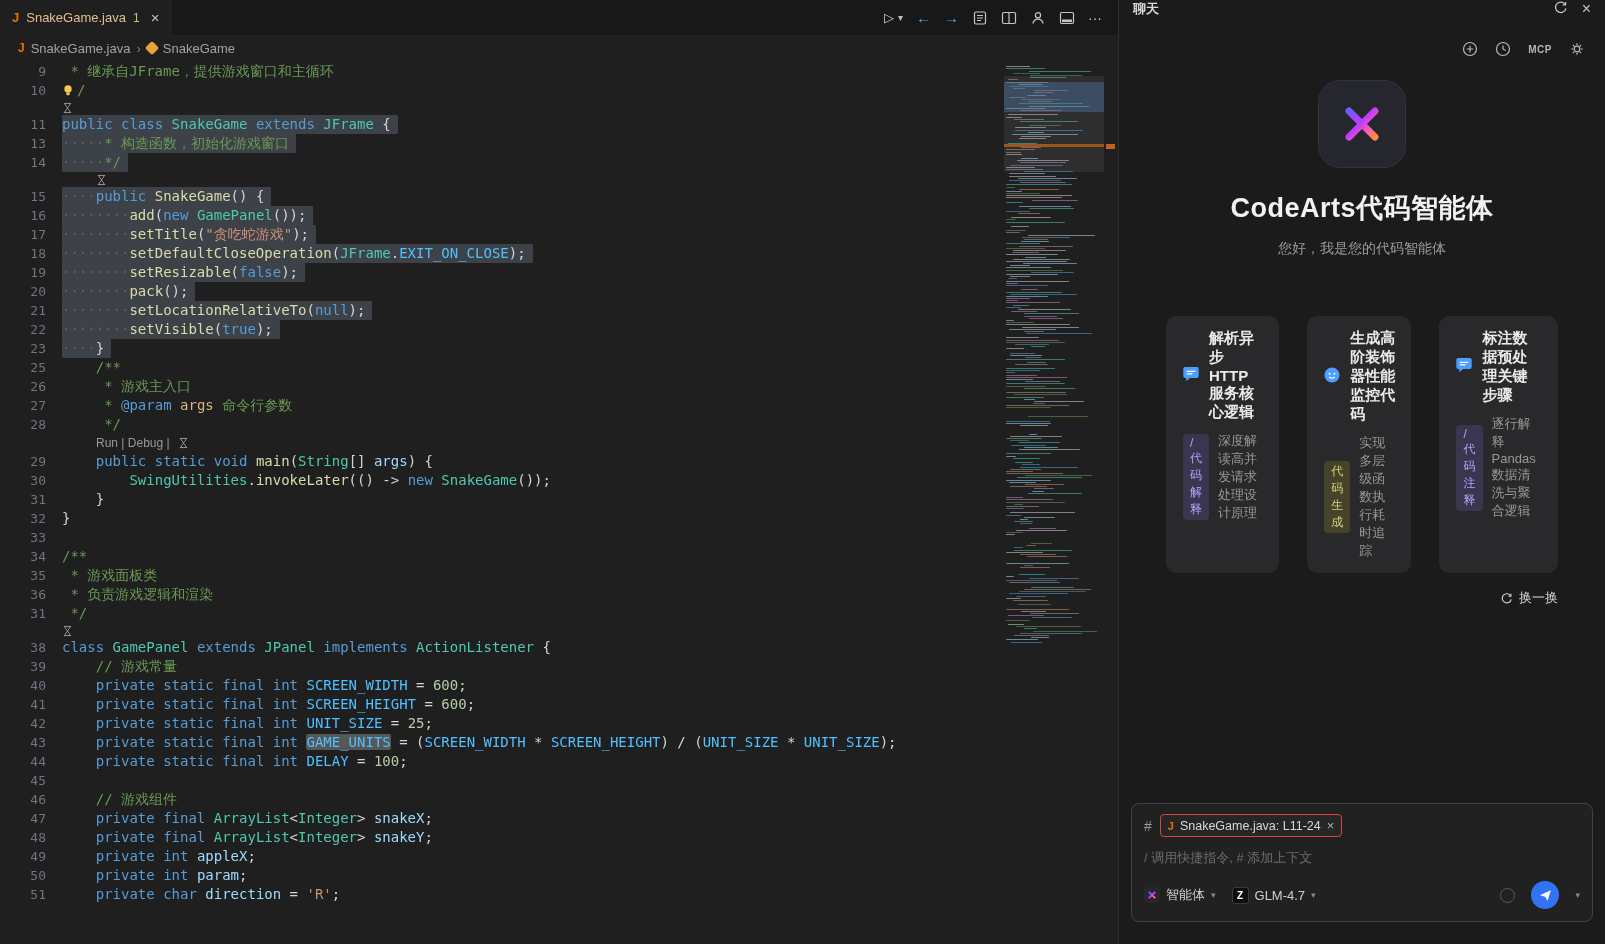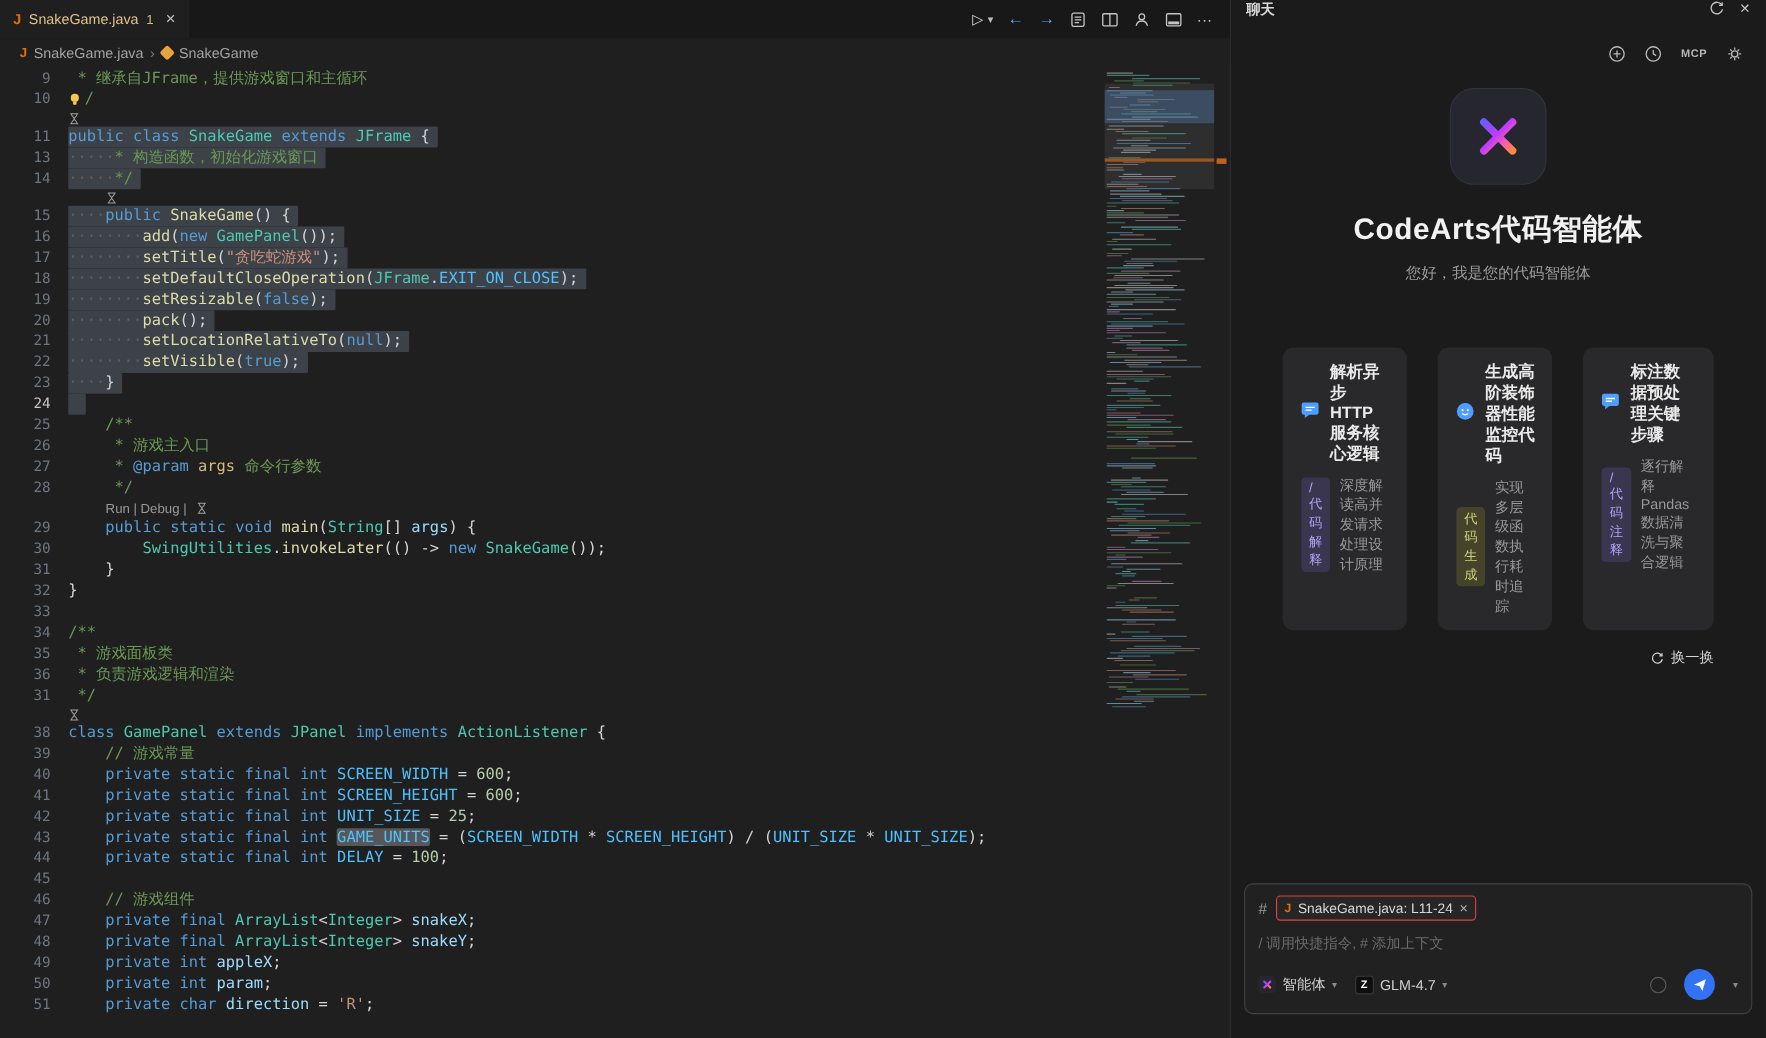--- a/index.html
+++ b/index.html
@@ -211,24 +211,20 @@
             </div>
             <div class="crow">
               <span class="ln">22</span>
               <span class="cbody"><span class="cseg sel"><span class="tk-ws">········</span><span class="tk-fn">setVisible</span><span class="tk-def">(</span><span class="tk-kw">true</span><span class="tk-def">);</span></span></span>
             </div>
             <div class="crow">
               <span class="ln">23</span>
               <span class="cbody"><span class="cseg sel"><span class="tk-ws">····</span><span class="tk-def">}</span></span></span>
             </div>
             <div class="crow">
-              <span class="ln cur">24</span>
-              <span class="cbody"><span class="cseg sel stub"></span></span>
-            </div>
-            <div class="crow">
               <span class="ln">25</span>
               <span class="cbody"><span class="cseg"><span class="tk-def">    </span><span class="tk-cmt">/**</span></span></span>
             </div>
             <div class="crow">
               <span class="ln">26</span>
               <span class="cbody"><span class="cseg"><span class="tk-def">    </span><span class="tk-cmt"> * 游戏主入口</span></span></span>
             </div>
             <div class="crow">
               <span class="ln">27</span>
               <span class="cbody"><span class="cseg"><span class="tk-def">    </span><span class="tk-cmt"> * </span><span class="tk-doctag">@param</span><span class="tk-docparam"> args</span><span class="tk-cmt"> 命令行参数</span></span></span>

